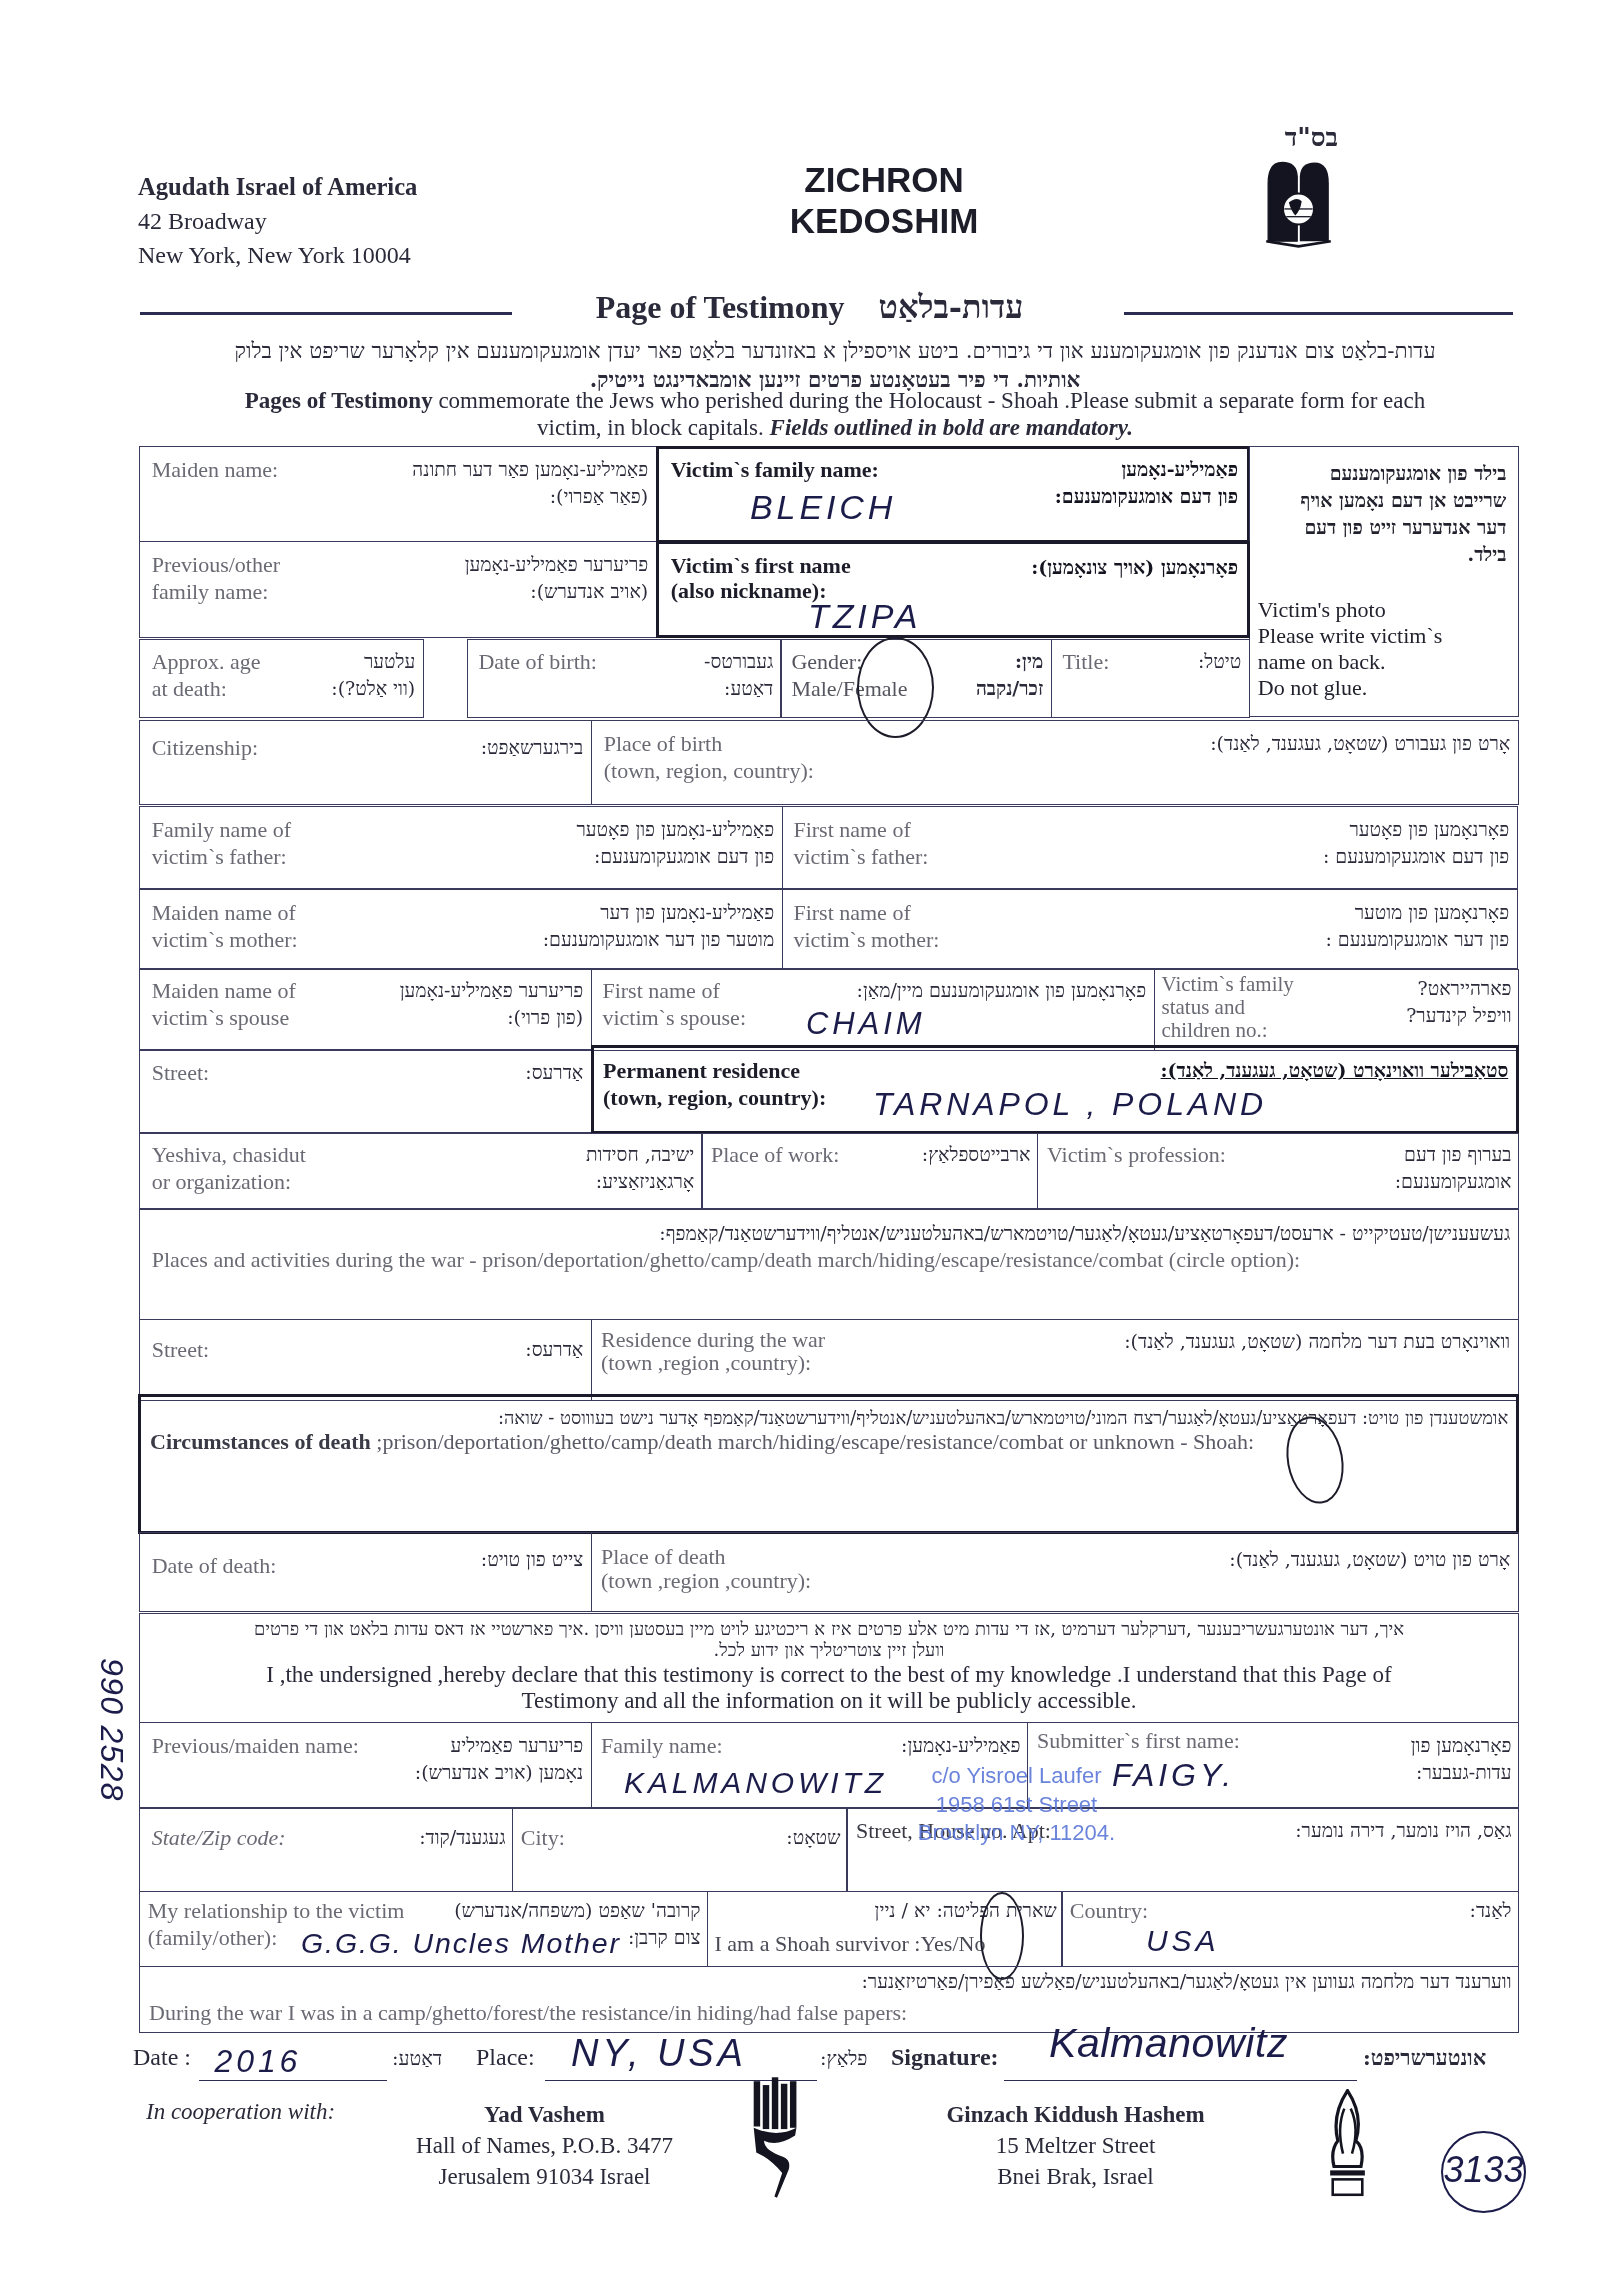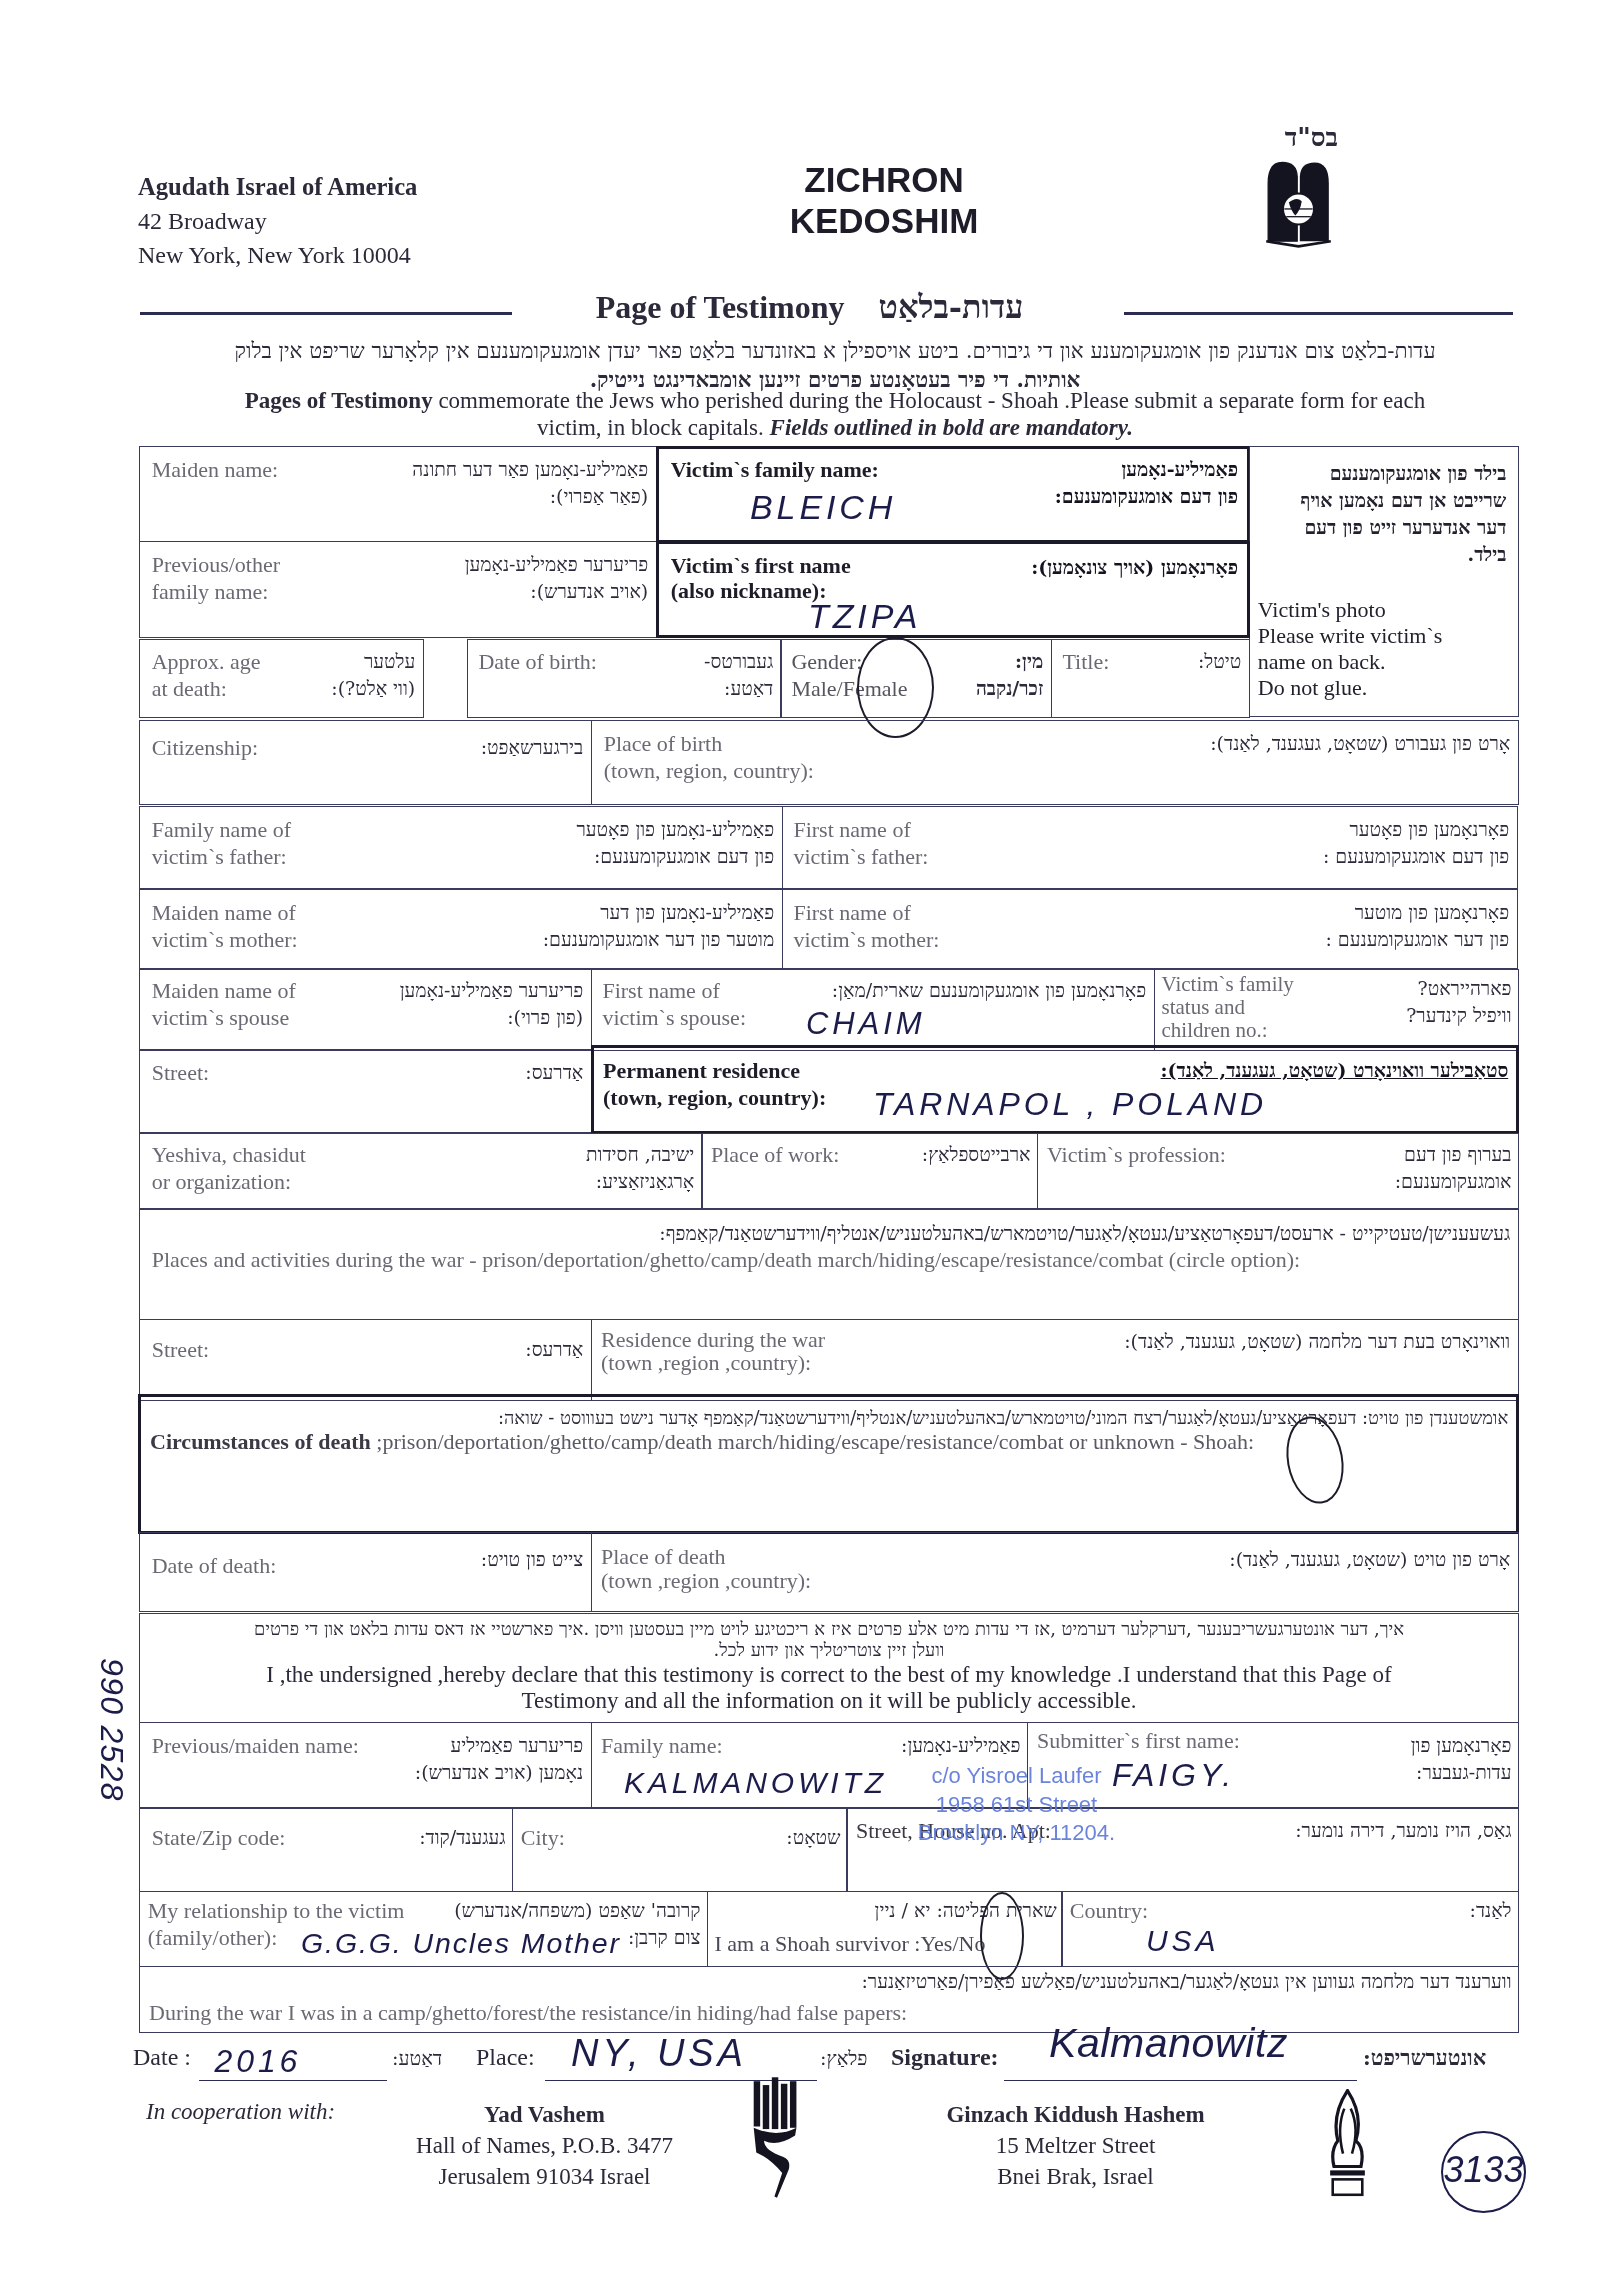--- a/index.html
+++ b/index.html
@@ -220,21 +220,21 @@
   <div class="hlbl" style="right:7.8px; top:6.5px;">
       <div>פריערער פאַמיליע-נאָמען</div>
       <div>(פון פרוי):</div>
     </div>
 </div>
 <div class="cell" style="left:591px; top:969px; width:564px; height:82px;">
   <div class="lbl gray" style="left:10.4px; top:6.5px;">
       <div>First name of</div>
       <div>victim`s spouse:</div>
     </div>
-  <div class="hlbl" style="right:7.8px; top:6.5px;">פאָרנאָמען פון אומגעקומענעם שארית/מאַן:</div>
+  <div class="hlbl" style="right:7.8px; top:6.5px;">פאָרנאָמען פון אומגעקומענעם מיין/מאַן:</div>
   <div class="val hand" style="left:214px; top:36px; font-size:31px;">CHAIM</div>
 </div>
 <div class="cell" style="left:1154px; top:969px; width:365px; height:82px;">
   <div class="lbl gray" style="left:6.5px; top:2.6px; line-height:23px; font-size:21px;">
       <div>Victim`s family</div>
       <div>status and</div>
       <div>children no.:</div>
     </div>
   <div class="hlbl" style="right:6.5px; top:5.2px;">
       <div>פארהייראט?</div>
@@ -340,21 +340,21 @@
 <div class="cell" style="left:1027px; top:1722px; width:492px; height:87px;">
   <div class="lbl gray" style="left:9px; top:3.9px;">Submitter`s first name:</div>
   <div class="hlbl" style="right:6.5px; top:9px;">
       <div>פאָרנאָמען פון</div>
       <div>עדות-געבער:</div>
     </div>
   <div class="val hand" style="left:84px; top:34px; font-size:32px;">FAIGY.</div>
 </div>
 
 <div class="cell" style="left:139px; top:1807px; width:374px; height:85px;">
-  <div class="lbl gray" style="left:11.7px; top:15.5px;">State/Zip code:</div>
+  <div class="lbl gray" style="left:11.7px; top:15.5px;font-style:italic;">State/Zip code:</div>
   <div class="hlbl" style="right:6.5px; top:15.5px;">געגענד/קוד:</div>
 </div>
 <div class="cell" style="left:512px; top:1807px; width:336px; height:85px;">
   <div class="lbl gray" style="left:7.8px; top:15.5px;">City:</div>
   <div class="hlbl" style="right:6.5px; top:15.5px;">שטאָט:</div>
 </div>
 <div class="cell" style="left:846px; top:1807px; width:673px; height:85px;">
   <div class="lbl" style="left:9px; top:9px; color:#3a3a46;">Street, House no. Apt:</div>
   <div class="hlbl" style="right:6.5px; top:9px;">גאַס, הויז נומער, דירה נומער:</div>
 </div>

